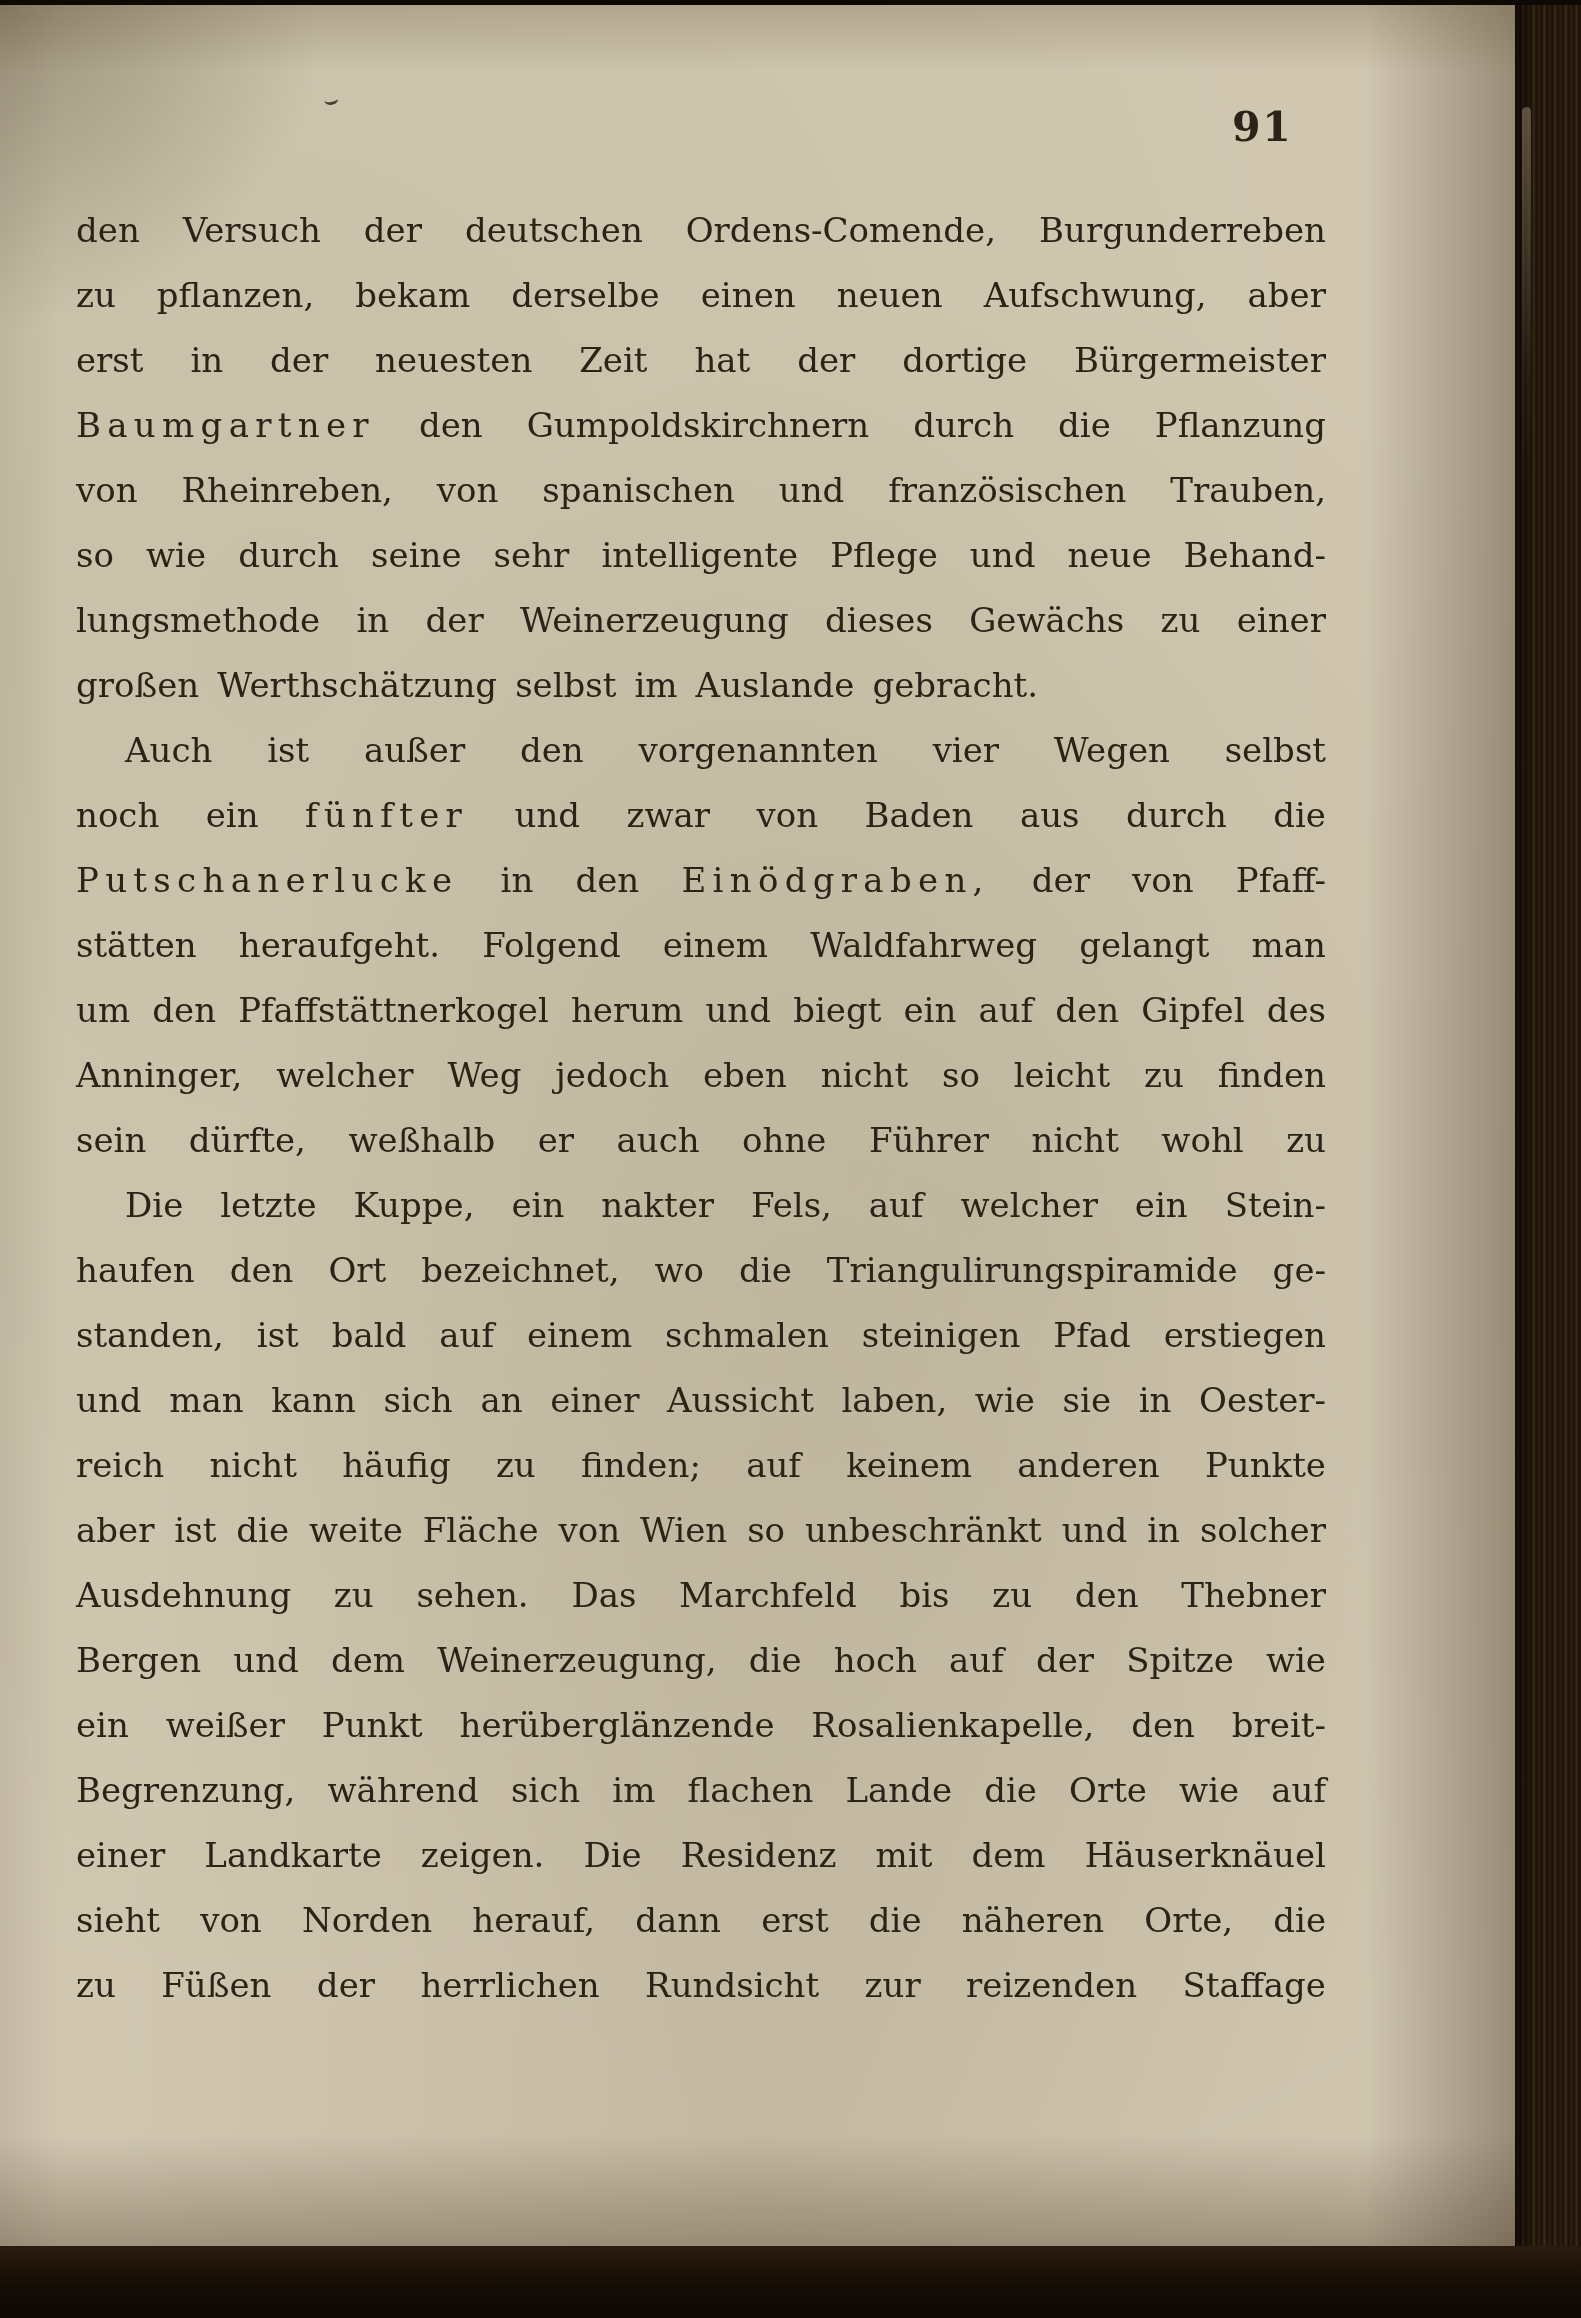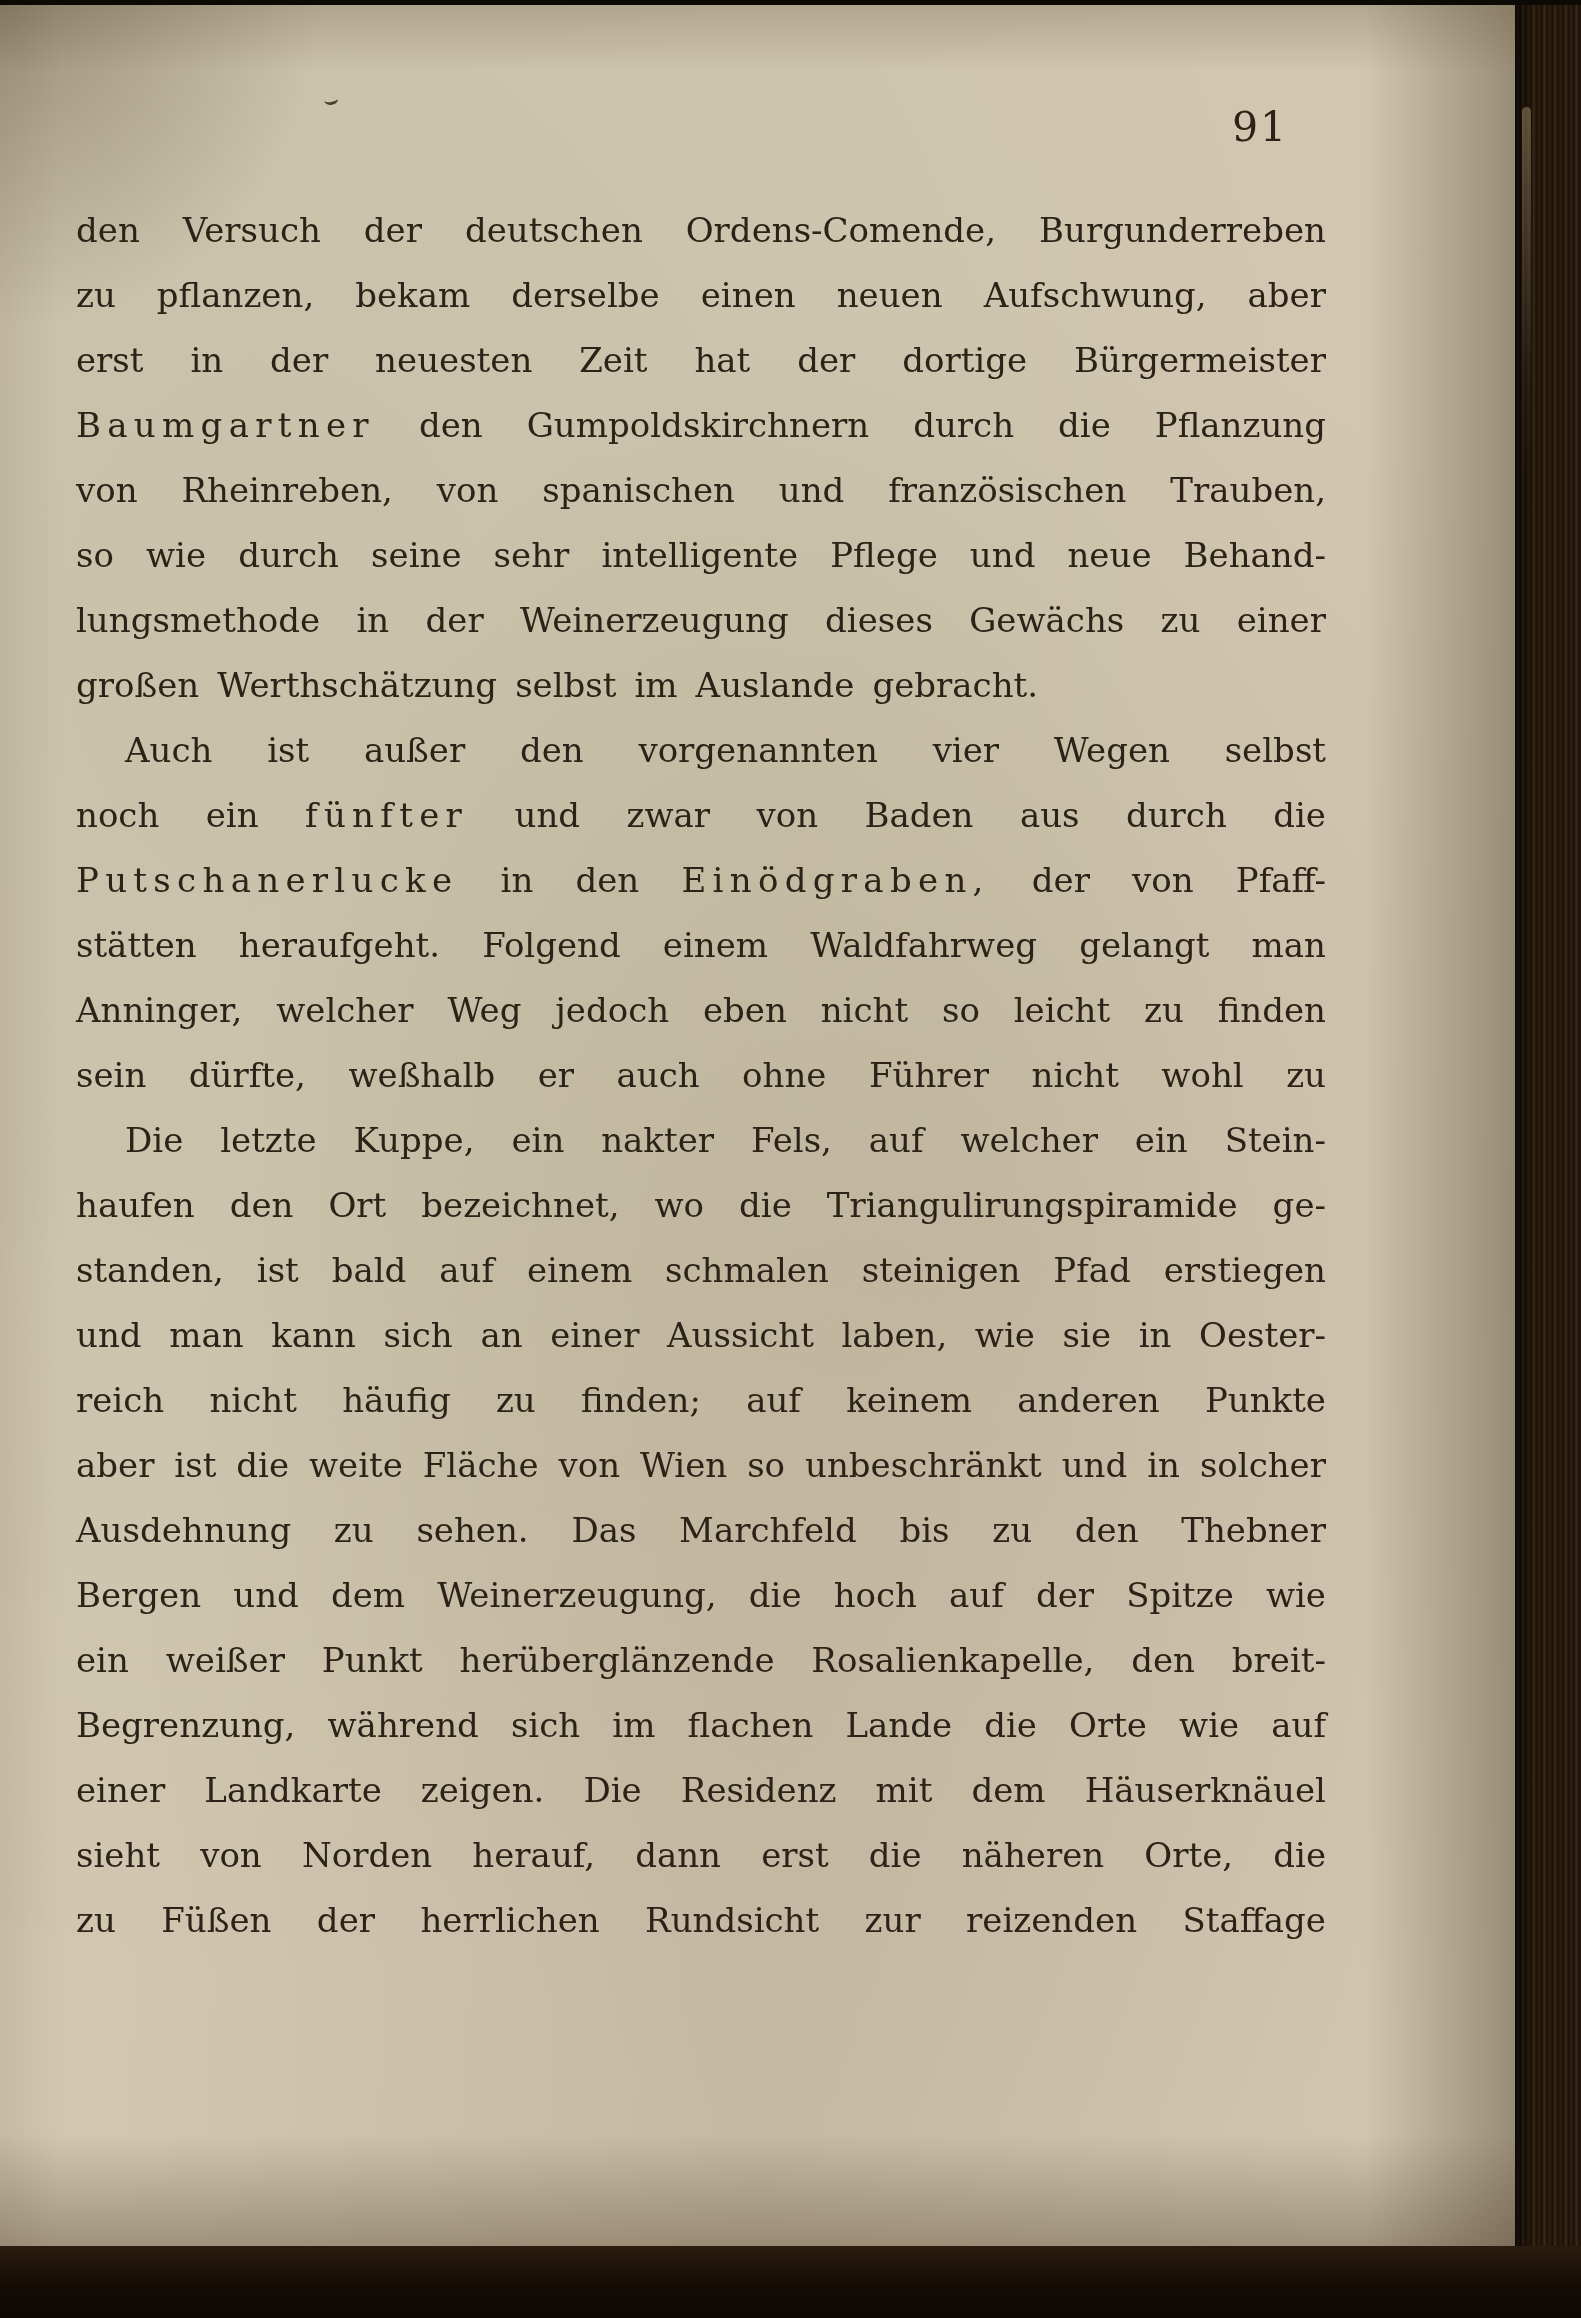--- a/index.html
+++ b/index.html
@@ -56,21 +56,21 @@
   
   .ink-mark{
     position:absolute; left:324px; top:89px;
     width:14.3px; height:8px;
     border-bottom:3.6px solid rgba(52,40,26,0.85);
     border-radius:0 0 60% 60%;
     transform:rotate(-8deg);
   }
   .page-number{
     position:absolute; left:1232px; top:98px;
-    font-size:41px; font-weight:400; color:var(--ink);
+    font-size:41px; font-weight:700; color:var(--ink);
     letter-spacing:1.8px;
   }
   .text-block{
     position:absolute; left:76px; top:193px; width:1250px;
     color:var(--ink);
     font-size:34px; font-weight:400;
     text-rendering:optimizeLegibility;
   }
   .para{margin:0;}
   .line{
@@ -104,20 +104,21 @@
           <div class="line"><span>von Rheinreben, von spanischen und französischen Trauben,</span></div>
           <div class="line"><span>so wie durch seine sehr intelligente Pflege und neue Behand-</span></div>
           <div class="line"><span>lungsmethode in der Weinerzeugung dieses Gewächs zu einer</span></div>
           <div class="line no-justify"><span>großen Werthschätzung selbst im Auslande gebracht.</span></div>
         </div>
         <div class="para">
           <div class="line indent"><span>Auch ist außer den vorgenannten vier Wegen selbst</span></div>
           <div class="line"><span>noch ein </span><span class="spaced">fünfter</span><span> und zwar von Baden aus durch die</span></div>
           <div class="line"><span class="spaced">Putschanerlucke</span><span> in den </span><span class="spaced">Einödgraben,</span><span> der von Pfaff-</span></div>
           <div class="line"><span>stätten heraufgeht. Folgend einem Waldfahrweg gelangt man</span></div>
+          <div class="line"><span>um den Pfaffstättnerkogel herum und biegt ein auf den Gipfel des</span></div>
           <div class="line"><span>Anninger, welcher Weg jedoch eben nicht so leicht zu finden</span></div>
           <div class="line"><span>sein dürfte, weßhalb er auch ohne Führer nicht wohl zu</span></div>
         </div>
         <div class="para">
           <div class="line indent"><span>Die letzte Kuppe, ein nakter Fels, auf welcher ein Stein-</span></div>
           <div class="line"><span>haufen den Ort bezeichnet, wo die Triangulirungspiramide ge-</span></div>
           <div class="line"><span>standen, ist bald auf einem schmalen steinigen Pfad erstiegen</span></div>
           <div class="line"><span>und man kann sich an einer Aussicht laben, wie sie in Oester-</span></div>
           <div class="line"><span>reich nicht häufig zu finden; auf keinem anderen Punkte</span></div>
           <div class="line"><span>aber ist die weite Fläche von Wien so unbeschränkt und in solcher</span></div>

